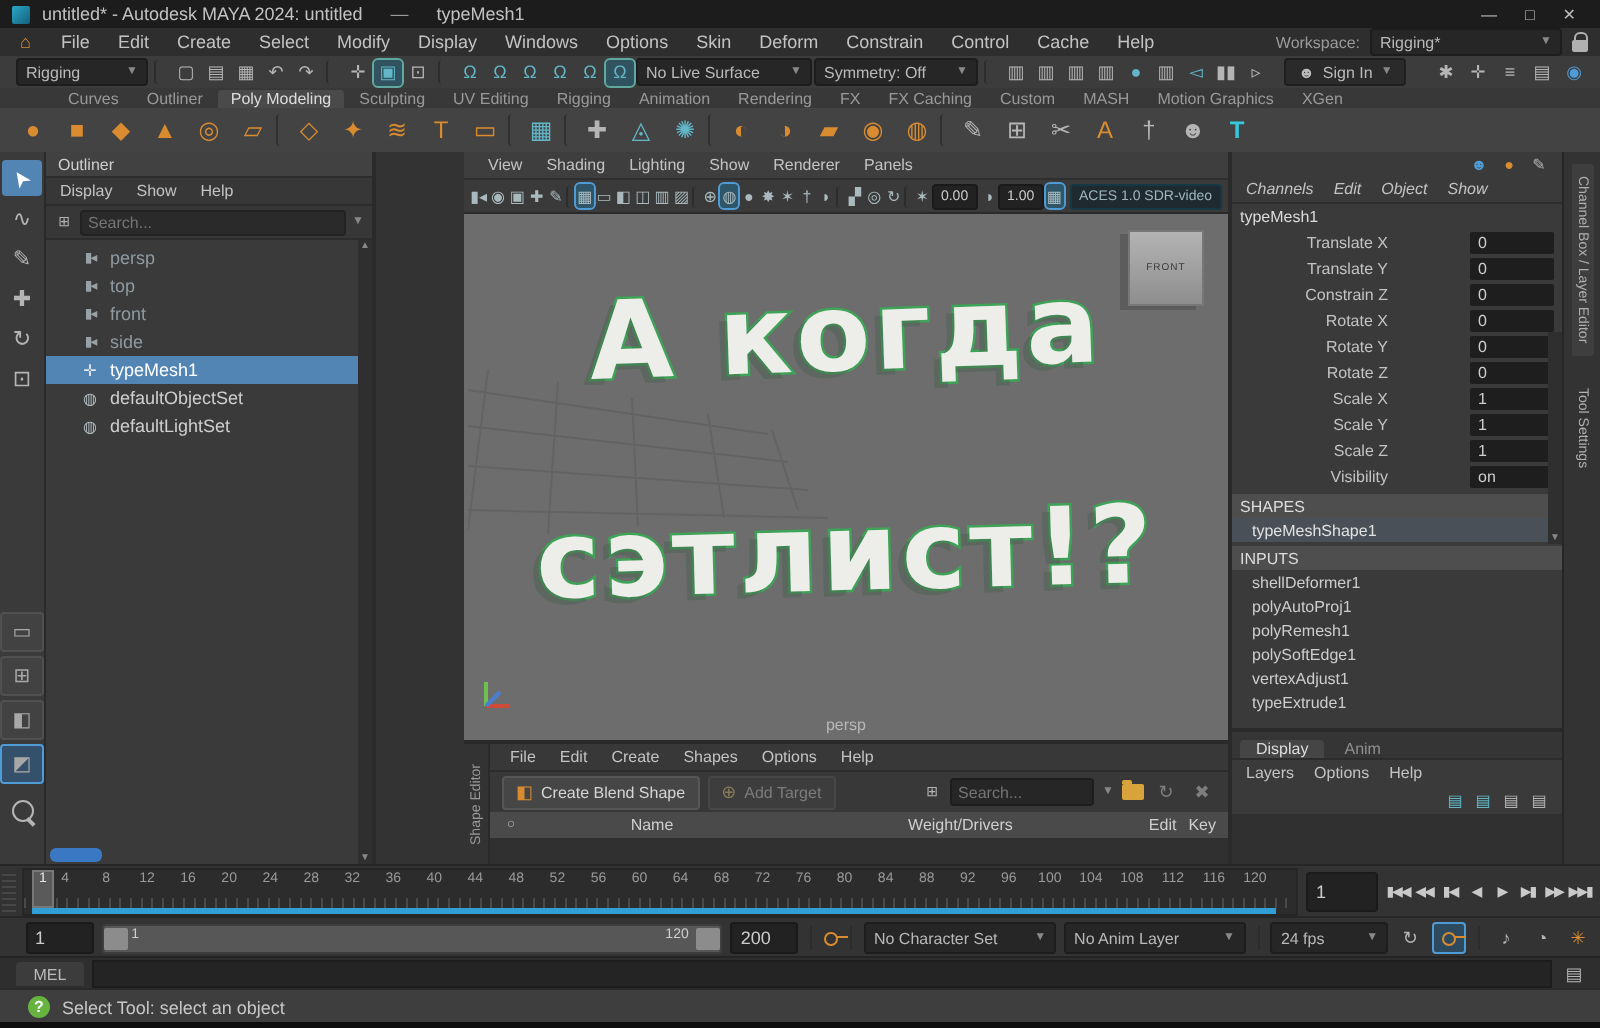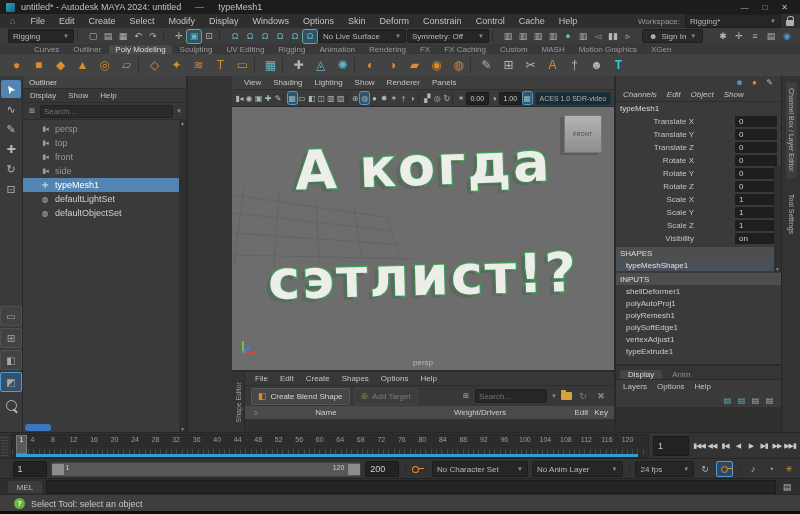--- a/index.html
+++ b/index.html
@@ -384,26 +384,26 @@
             <span>side</span>
           </div>
 
           <div class="orow selected">
             <span class="oic mesh"></span>
             <span>typeMesh1</span>
           </div>
 
           <div class="orow">
             <span class="oic set"></span>
-            <span>defaultLightSet</span>
+            <span>defaultObjectSet</span>
           </div>
 
           <div class="orow">
             <span class="oic set"></span>
-            <span>defaultObjectSet</span>
+            <span>defaultLightSet</span>
           </div>
 
         <div class="ol-scroll">
             <span>▲</span>
             <span>▼</span>
           </div>
       </div>
       <div class="ol-pill"></div>
     </div>
 
@@ -538,21 +538,21 @@
             <span class="clabel">Translate X</span>
             <span class="cval">0</span>
           </div>
 
           <div class="crow">
             <span class="clabel">Translate Y</span>
             <span class="cval">0</span>
           </div>
 
           <div class="crow">
-            <span class="clabel">Translate Z</span>
+            <span class="clabel">Constrain Z</span>
             <span class="cval">0</span>
           </div>
 
           <div class="crow">
             <span class="clabel">Rotate X</span>
             <span class="cval">0</span>
           </div>
 
           <div class="crow">
             <span class="clabel">Rotate Y</span>

